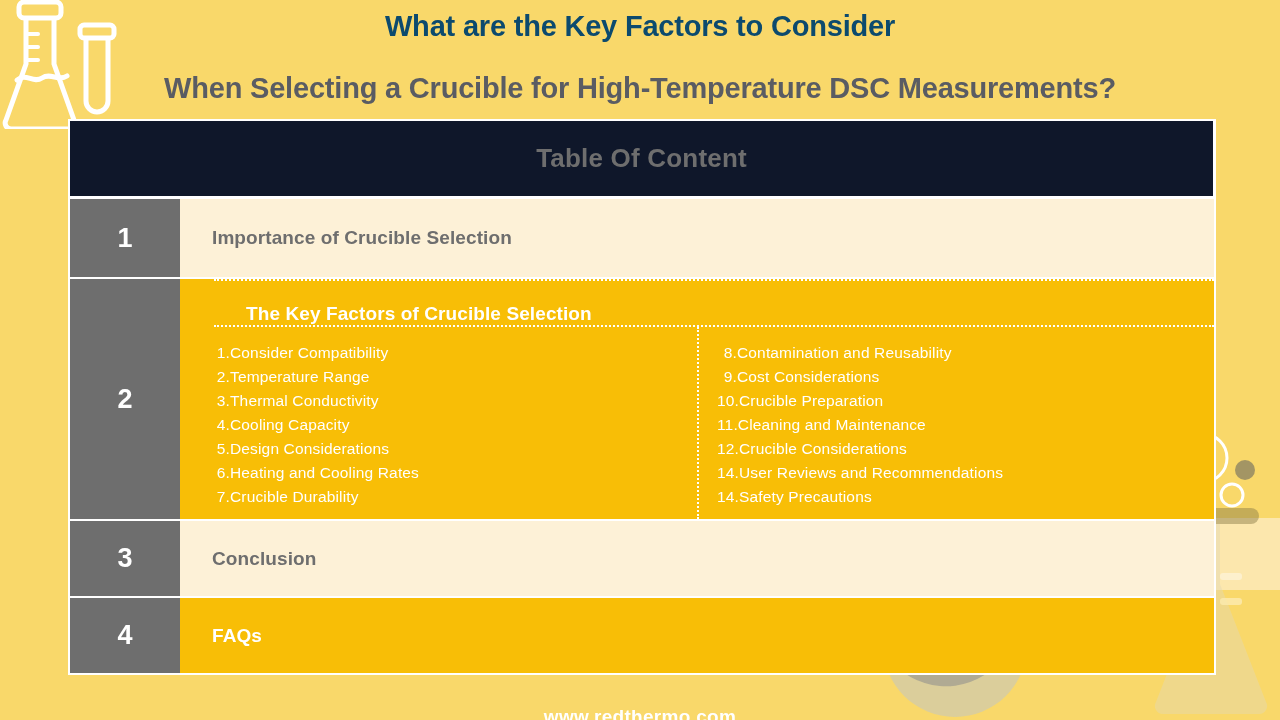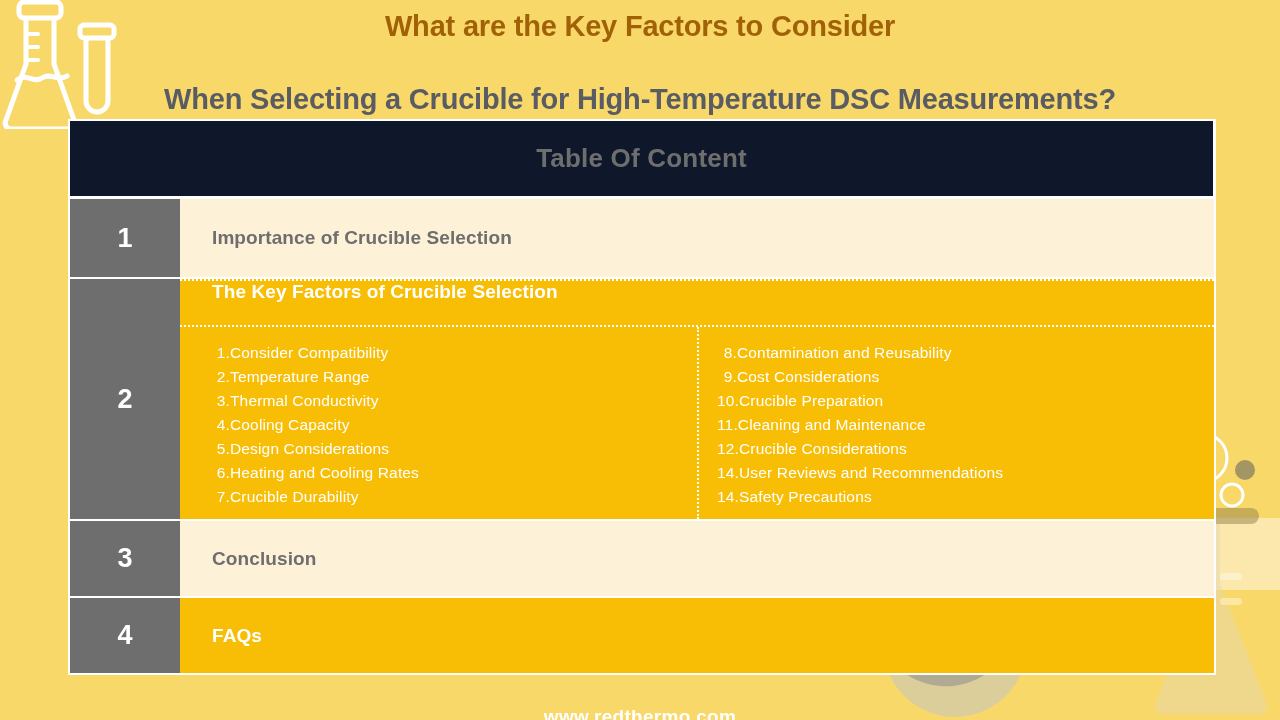--- a/index.html
+++ b/index.html
@@ -39,25 +39,25 @@
     width: 1280px;
     text-align: center;
     z-index: 5;
   }
   .title-line1 {
     margin: 0;
     padding-top: 8px;
     font-size: 29px;
     font-weight: bold;
     letter-spacing: -0.2px;
-    color: #a16207;
+    color: #0c4a6e;
     line-height: 1.3;
   }
   .title-line2 {
-    margin: 16px;
+    margin: 5px;
     padding-top: 19px;
     font-size: 29px;
     font-weight: bold;
     letter-spacing: -0.2px;
     color: #5a5c63;
     line-height: 1.3;
   }
 
   
   .toc {
@@ -136,24 +136,25 @@
   .row-1 .body-cell { display: flex; align-items: center; }
 
   
   .row-2 { top: 158px; height: 240px; }
   .row-2 .num-cell { font-size: 27px; }
   .row-2 .body-cell { display: flex; flex-direction: column; }
 
   .sec2-title {
     height: 58px;
     display: flex;
-    align-items: flex-start;
+    align-items: flex-end;
     box-sizing: border-box;
     border-top: 2px dotted #ffffff;
     border-bottom: 2px dotted #ffffff;
+    margin-left: 34px;
   }
   .sec2-lists {
     flex: 1 1 auto;
     display: flex;
   }
   .list-col {
     flex: 1 1 50%;
     box-sizing: border-box;
     padding: 14px 0 10px 22px;
   }

